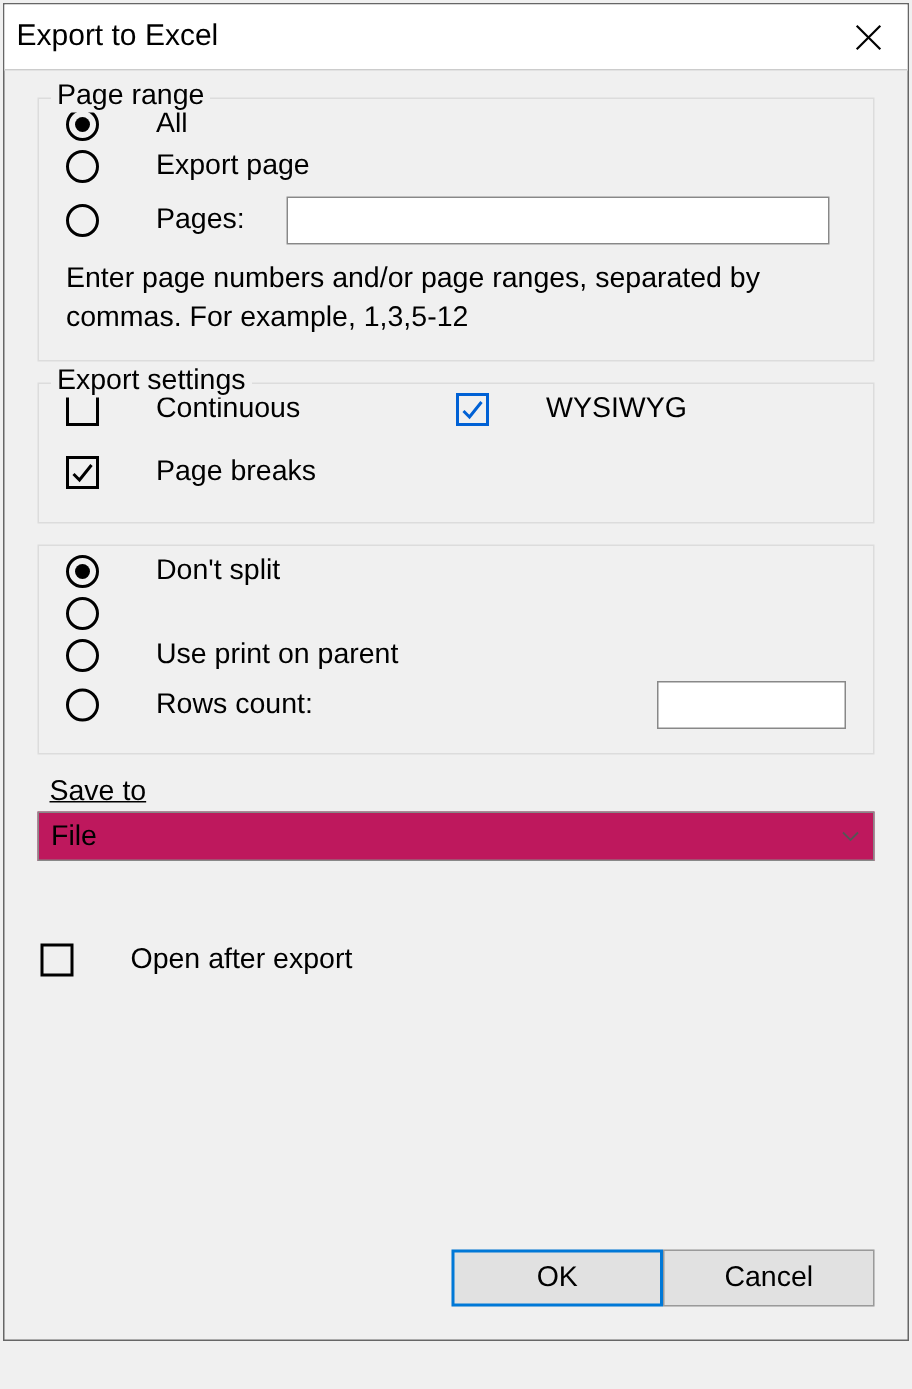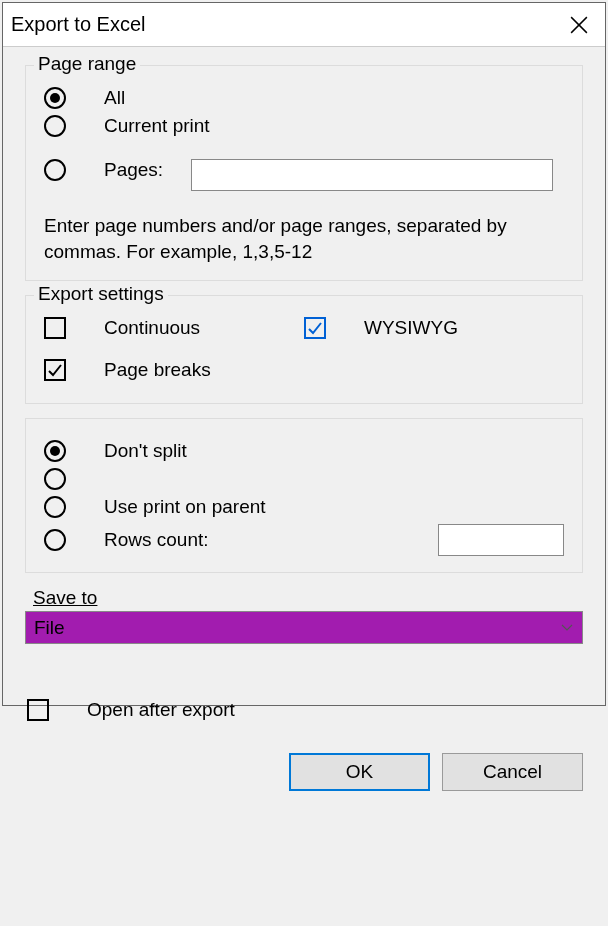--- a/index.html
+++ b/index.html
@@ -11,21 +11,21 @@
       font-family: "Segoe UI", Tahoma, sans-serif;
       font-size: 19px;
       background: #f0f0f0;
       color: #000;
       width: 608px;
       height: 926px;
       overflow: hidden;
     }
     .dialog {
       width: 604px;
-      height: 704px;
+      height: 892px;
       margin: 2px;
       background: #f0f0f0;
       border: 1px solid #666;
       display: flex;
       flex-direction: column;
       position: relative;
     }
     .titlebar {
       display: flex;
       align-items: center;
@@ -51,21 +51,21 @@
       height: 18px;
     }
     .content {
       padding: 18px 22px 10px 22px;
       flex: 1;
       display: flex;
       flex-direction: column;
     }
     .fieldset {
       border: 1px solid #dcdcdc;
-      padding: 15px 18px 16px 18px;
+      padding: 0 18px 16px 18px;
       margin-bottom: 14px;
       position: relative;
     }
     .legend {
       position: absolute;
       top: -13px;
       left: 8px;
       background: #f0f0f0;
       padding: 0 4px;
       font-size: 19px;
@@ -118,23 +118,23 @@
     .checkbox svg {
       display: none;
       width: 16px;
       height: 16px;
     }
     .checkbox.checked-black svg, .checkbox.checked-blue svg {
       display: block;
     }
     .pages-row {
       display: flex;
-      align-items: flex-start;
+      align-items: center;
       gap: 28px;
-      margin: 22px 0;
+      margin: 9px 0;
     }
     .text-input {
       border: 1px solid #888;
       background: #fff;
       height: 32px;
       padding: 2px 6px;
       font-family: inherit;
       font-size: 17px;
     }
     .pages-input {
@@ -169,21 +169,21 @@
       text-decoration: underline;
     }
     .select-wrap {
       position: relative;
       width: 100%;
     }
     .select {
       width: 100%;
       height: 33px;
       border: 1px solid #888;
-      background: #a21caf;
+      background: #be185d;
       padding: 2px 30px 2px 8px;
       font-size: 19px;
       display: flex;
       align-items: center;
     }
     .select-chevron {
       position: absolute;
       right: 10px;
       top: 50%;
       transform: translateY(-50%);
@@ -191,21 +191,20 @@
     }
     .open-after {
       display: flex;
       align-items: center;
       padding-left: 2px;
       margin-top: 41px;
     }
     .button-bar {
       display: flex;
       justify-content: flex-end;
-      gap: 12px;
       padding: 16px 22px 22px 22px;
     }
     .btn {
       width: 141px;
       height: 38px;
       border: 1px solid #9a9a9a;
       background: #e1e1e1;
       font-family: inherit;
       font-size: 19px;
       cursor: pointer;
@@ -241,21 +240,21 @@
 
       <div class="radio-row">
         <span class="radio-outer radio-checked">
             <span class="radio-inner"></span>
           </span>
         <label>All</label>
       </div>
 
       <div class="radio-row">
         <span class="radio-outer"></span>
-        <label>Current print</label>
+        <label>Export page</label>
       </div>
 
       <div class="pages-row">
         <div class="radio-row" style="margin:0">
           <span class="radio-outer"></span>
           <label>Pages:</label>
         </div>
         <input type="text" class="text-input pages-input" value="" style="">
       </div>
 

